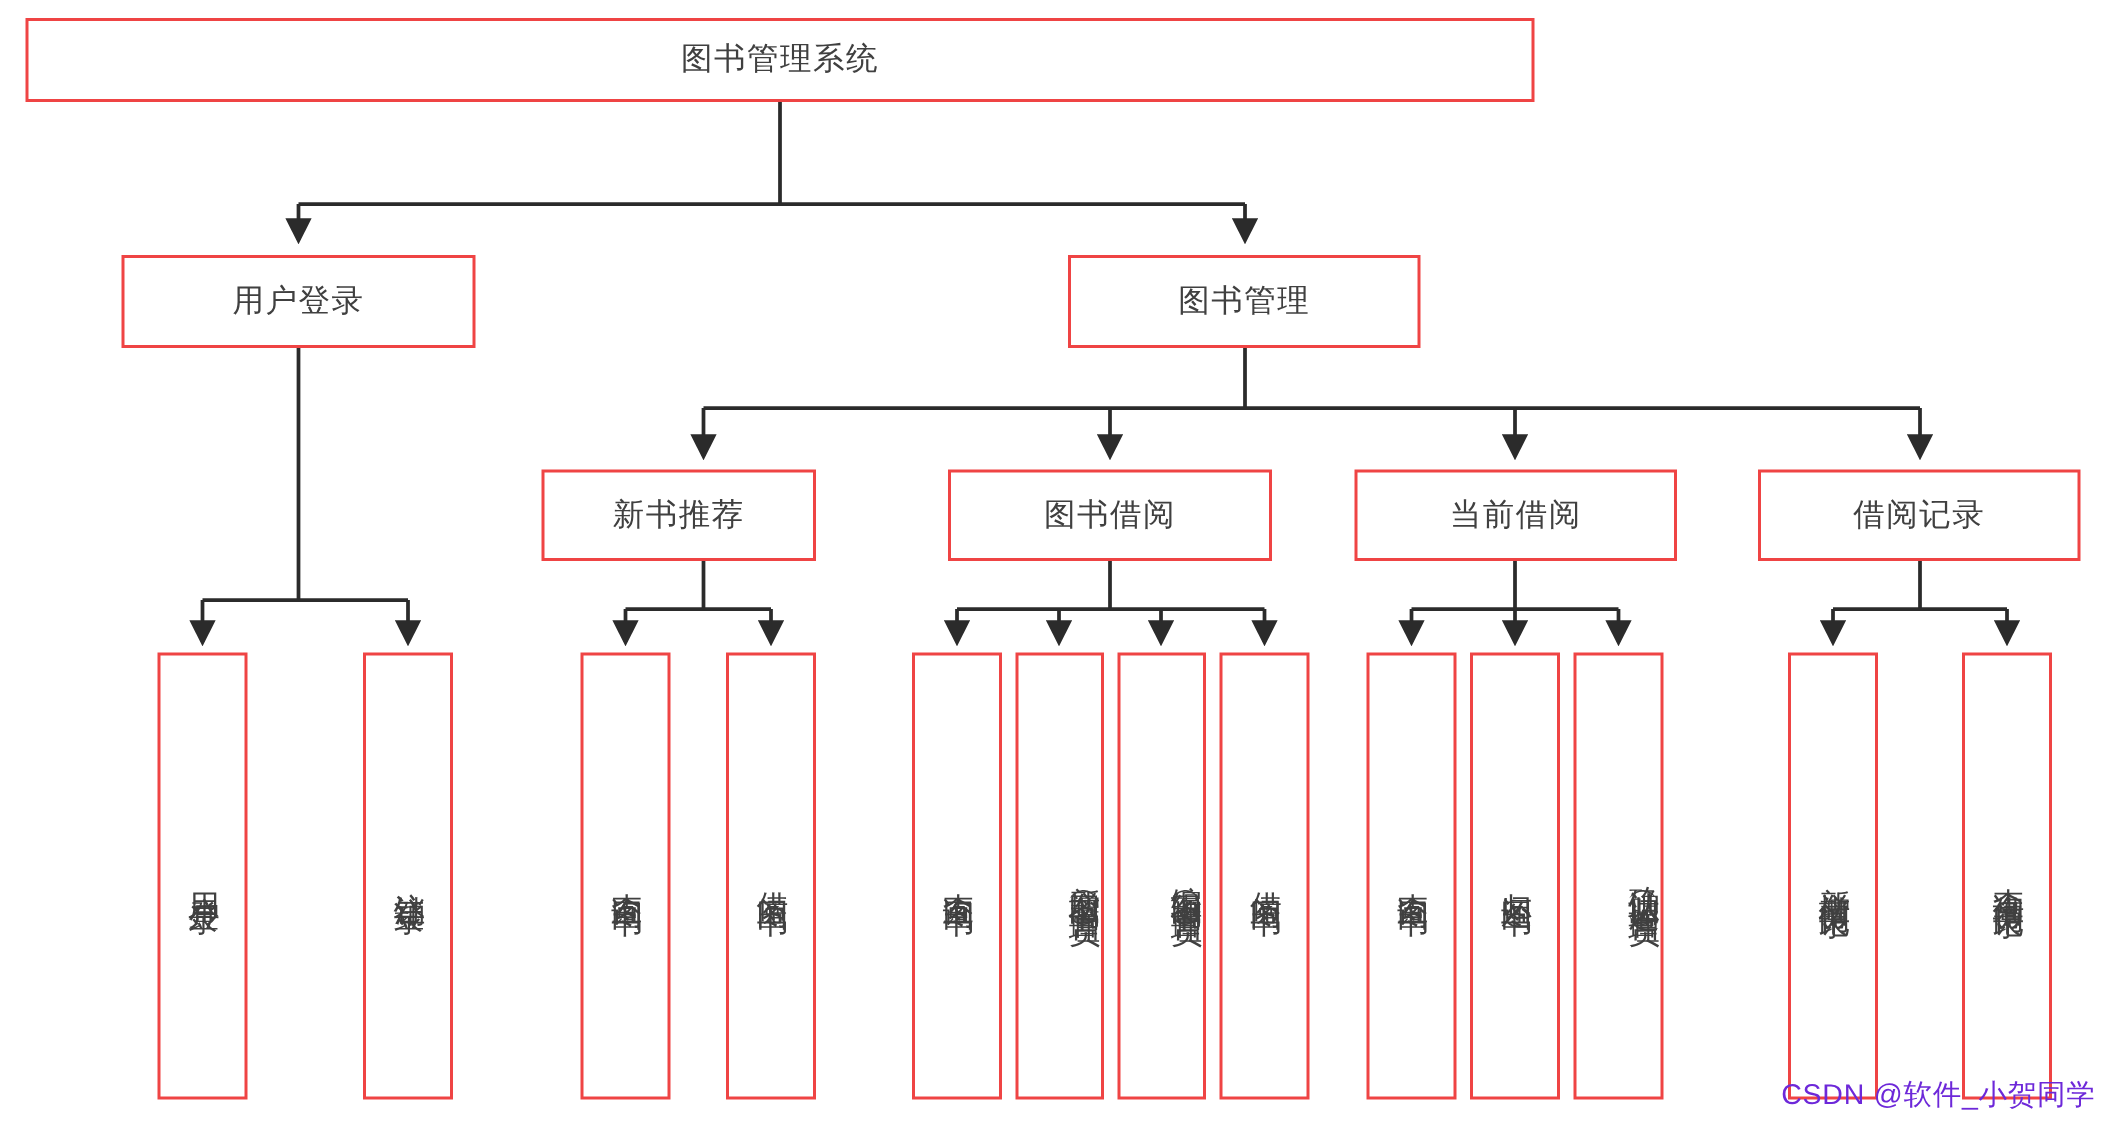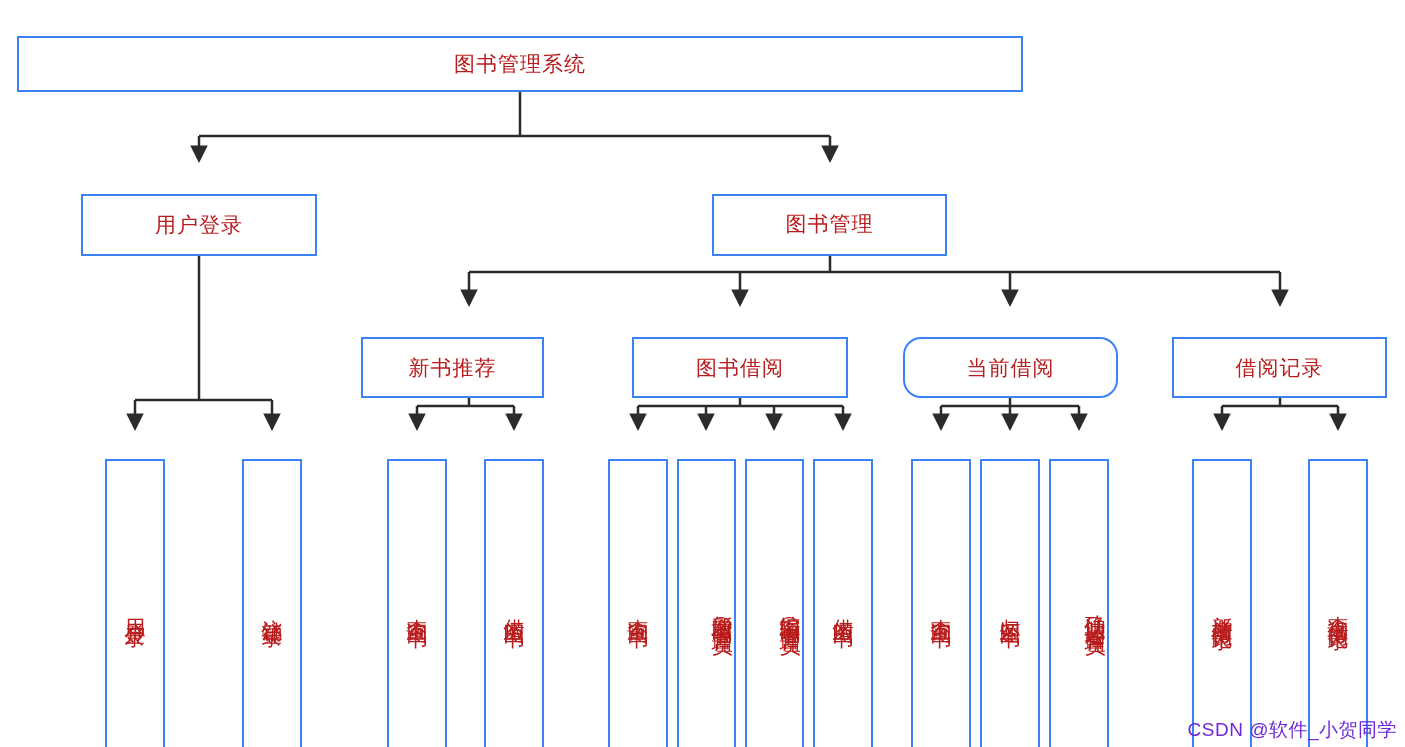--- a/index.html
+++ b/index.html
@@ -23,27 +23,26 @@
     position: absolute;
     left: 0;
     top: 0;
     width: 1405px;
     height: 747px;
     pointer-events: none;
   }
   .node {
     position: absolute;
     box-sizing: border-box;
-    border: 2px solid #3b82f6;
+    border: 2px solid #ef4444;
     background: #ffffff;
     display: flex;
     align-items: center;
     justify-content: center;
-    color: #b91c1c;
-    margin-top: 24px;
+    color: #404040;
   }
   .node-h {
     font-size: 21px;
     letter-spacing: 1px;
     line-height: 1.1;
     white-space: nowrap;
   }
   .node-v {
     writing-mode: vertical-rl;
     text-orientation: upright;
@@ -127,33 +126,33 @@
   </svg>
 
   <div class="node node-h" style="left:17px; top:12px; width:1006px; height:56px;">
     <span>图书管理系统</span>
   </div>
 
   <div class="node node-h" style="left:81px; top:170px; width:236px; height:62px;">
     <span>用户登录</span>
   </div>
 
-  <div class="node node-h" style="left:712px; top:170px; width:235px; height:62px;font-family:Liberation Serif, serif;">
+  <div class="node node-h" style="left:712px; top:170px; width:235px; height:62px;">
     <span>图书管理</span>
   </div>
 
   <div class="node node-h" style="left:361px; top:313px; width:183px; height:61px;">
     <span>新书推荐</span>
   </div>
 
   <div class="node node-h" style="left:632px; top:313px; width:216px; height:61px;text-align:right;">
     <span>图书借阅</span>
   </div>
 
-  <div class="node node-h" style="left:903px; top:313px; width:215px; height:61px;border-radius:18px;">
+  <div class="node node-h" style="left:903px; top:313px; width:215px; height:61px;">
     <span>当前借阅</span>
   </div>
 
   <div class="node node-h" style="left:1172px; top:313px; width:215px; height:61px;text-align:center;">
     <span>借阅记录</span>
   </div>
 
   <div class="node node-v centered" style="left:105px; top:435px; width:60px; height:298px;">
     <span>用户登录</span>
   </div>

